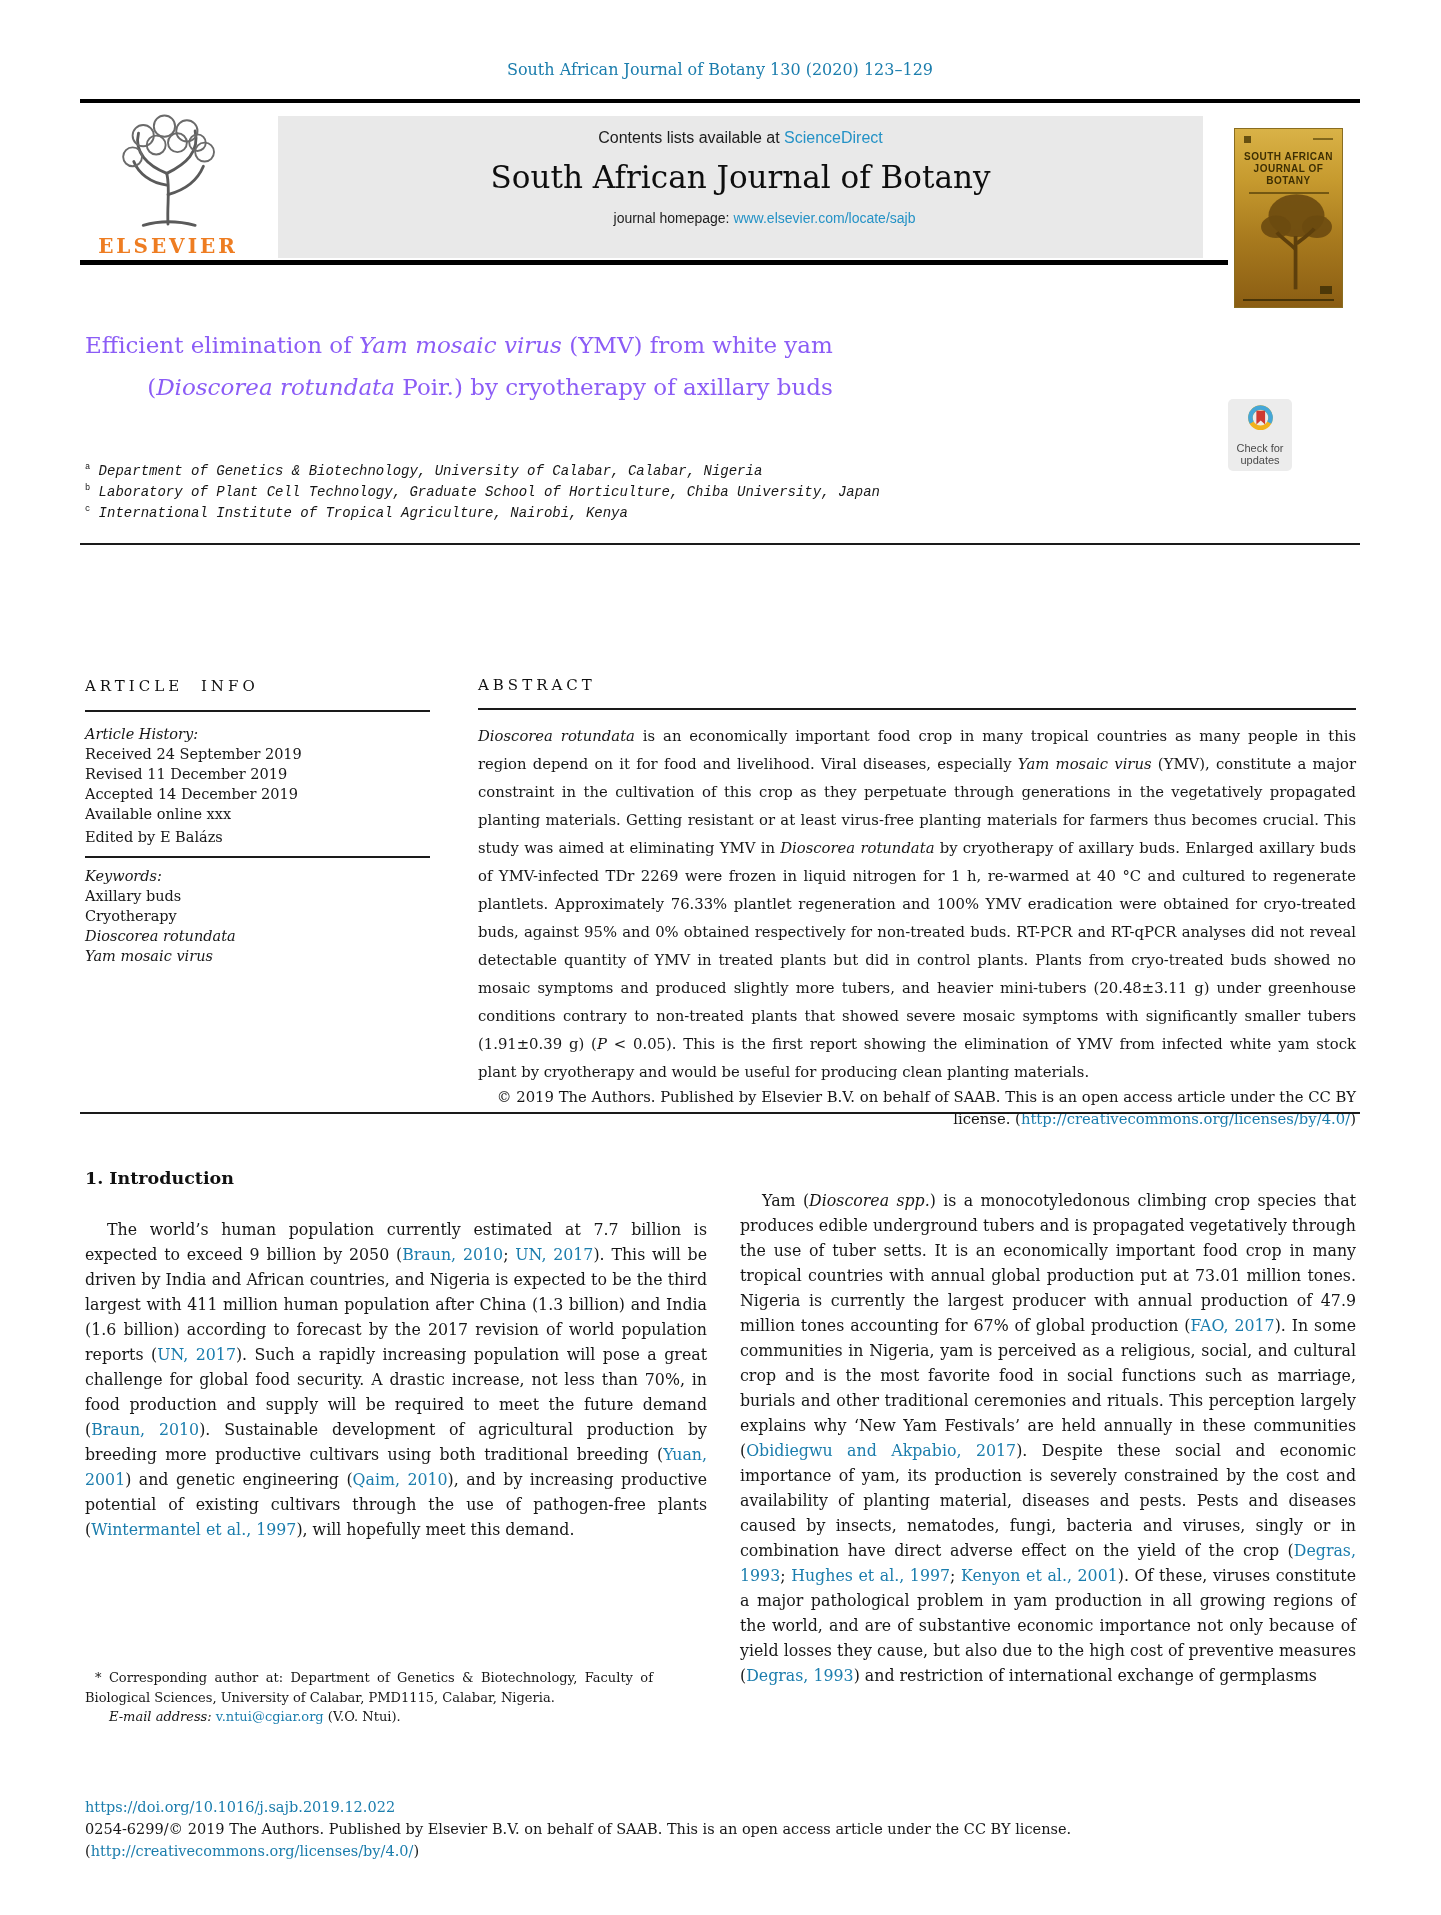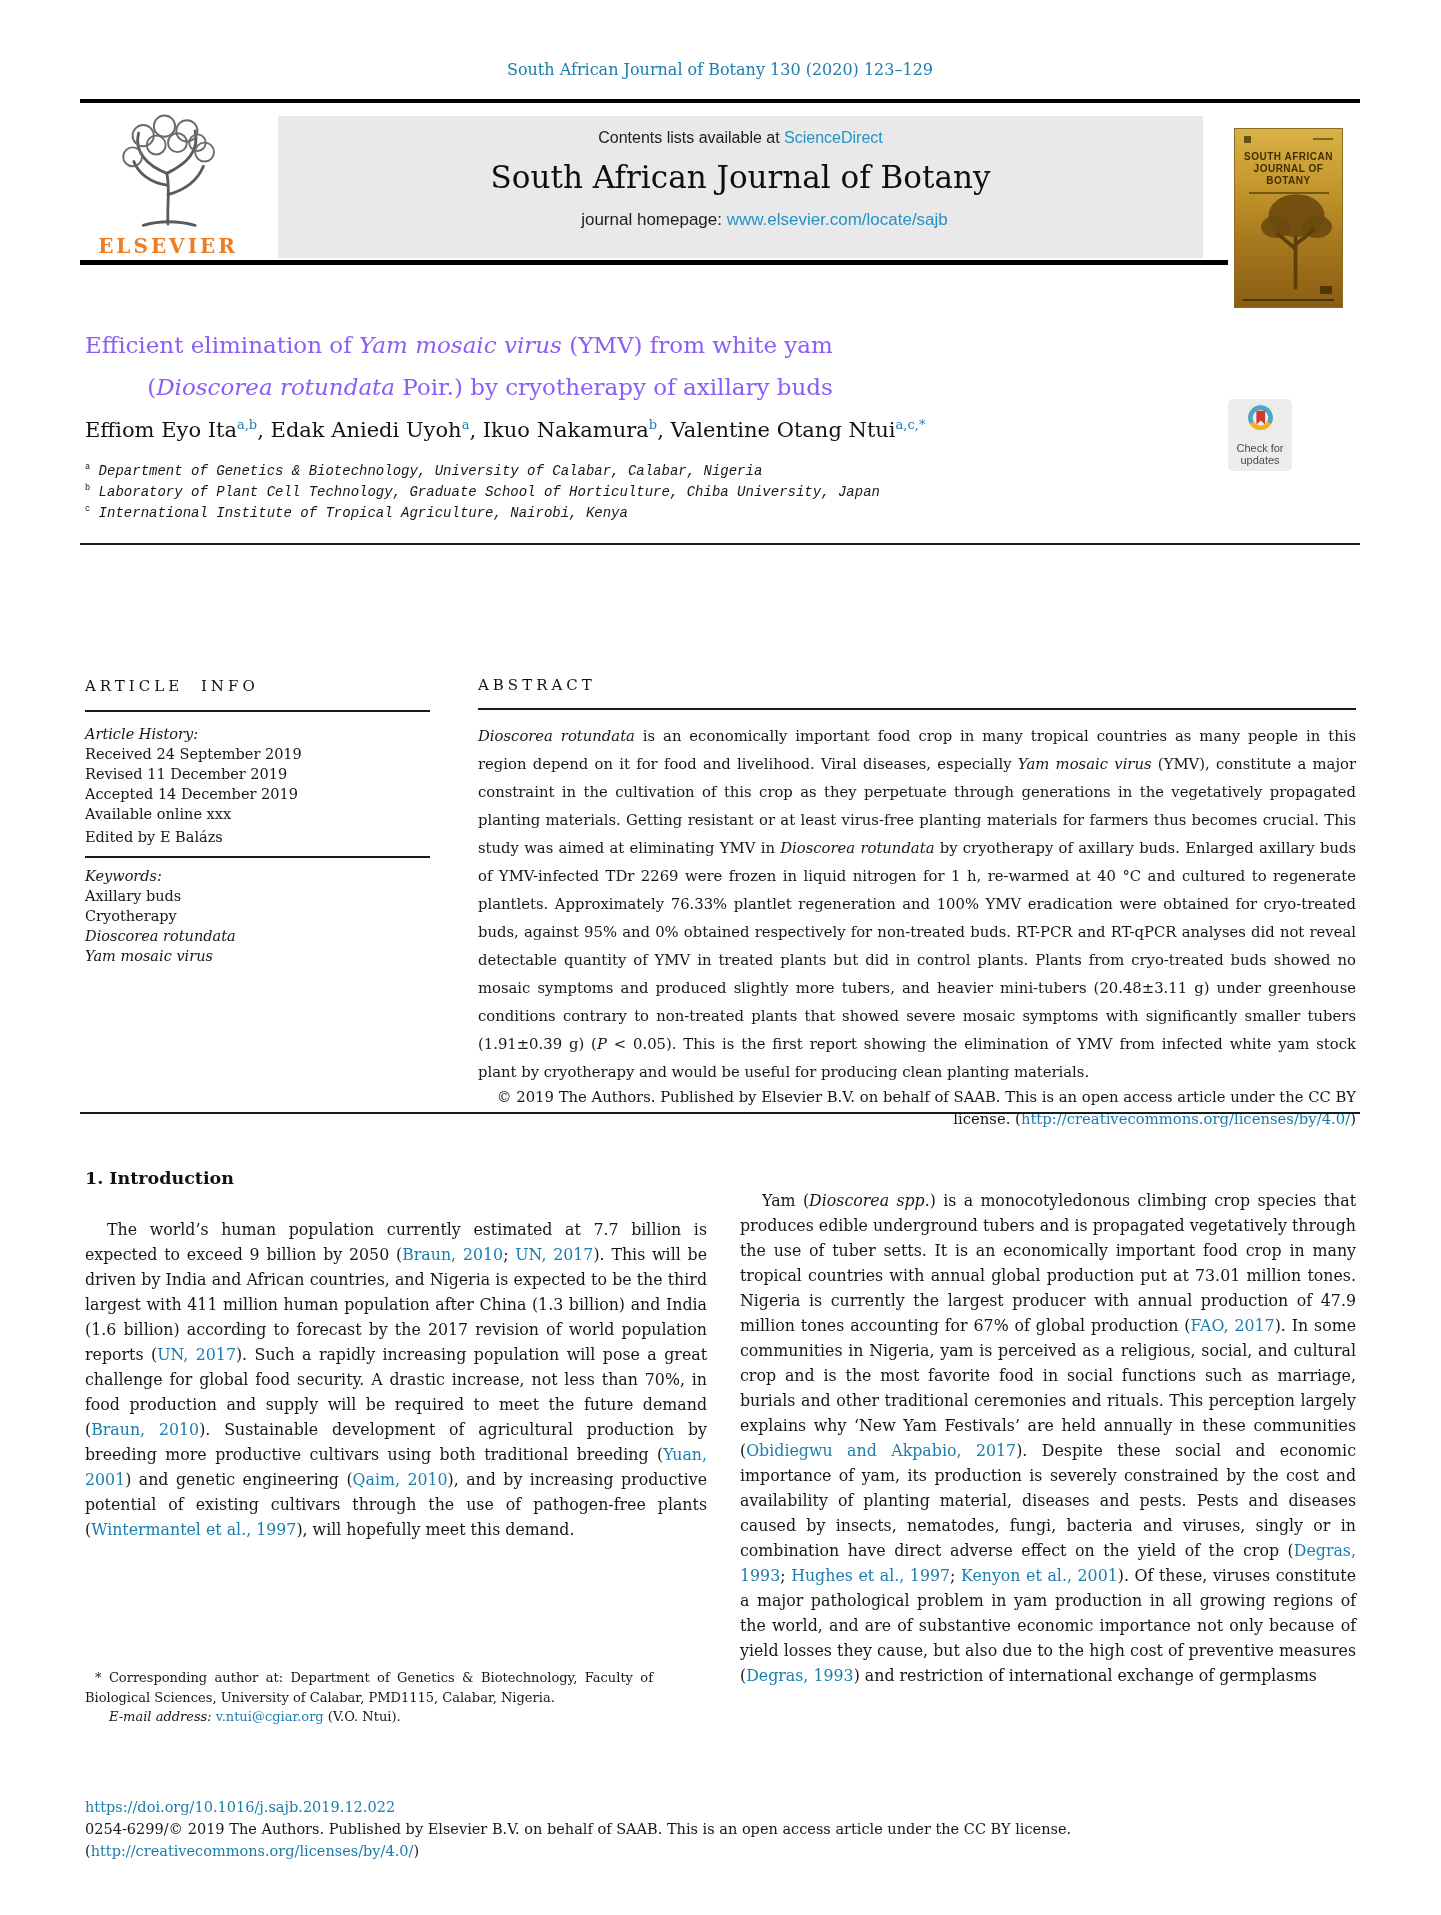--- a/index.html
+++ b/index.html
@@ -22,21 +22,21 @@
   .rule-thin-a{position:absolute;top:543px;left:80px;width:1280px;height:2px;background:#1a1a1a;}
   .rule-thin-b{position:absolute;top:1112px;left:80px;width:1280px;height:2px;background:#1a1a1a;}
 
   
   .logo-block{position:absolute;left:84px;top:112px;width:168px;text-align:center;}
   .elsevier-word{font-weight:bold;color:var(--orange);font-size:20px;letter-spacing:3px;margin-top:0px;}
   .header-box{position:absolute;left:278px;top:116px;width:925px;height:142px;background:#e9e9e9;
               text-align:center;font-family:"Liberation Sans",sans-serif;}
   .contents-line{margin-top:13px;font-size:16px;color:#1c1c1c;}
   .journal-name{font-family:"DejaVu Serif",serif;font-size:31px;color:#0e0e0e;margin-top:12px;}
-  .homepage-line{font-size:17px;color:#1c1c1c;margin-top:15px;padding-left:48px;}
+  .homepage-line{font-size:14px;color:#1c1c1c;margin-top:15px;padding-left:48px;}
 
   
   .cover-thumb{position:absolute;left:1234px;top:128px;width:109px;height:180px;
                background:linear-gradient(180deg,#d9b247 0%,#c79b2f 28%,#a87a1e 62%,#8a5d13 100%);
                border:1px solid #8a6d20;overflow:hidden;}
   .cover-mark{position:absolute;top:7px;left:9px;width:7px;height:7px;background:#4a3804;opacity:.8;}
   .cover-mark2{position:absolute;top:9px;right:9px;width:20px;height:2px;background:#4a3804;opacity:.6;}
   .cover-title{margin-top:22px;text-align:center;font-family:"Liberation Sans",sans-serif;
                font-weight:bold;font-size:10px;letter-spacing:.5px;color:#3e2f03;line-height:12px;}
   .cover-subline{width:80px;height:2px;background:#4a3804;margin:5px auto 0;opacity:.65;}
@@ -165,21 +165,20 @@
       <svg viewBox="0 0 36 36" width="33" height="33" aria-hidden="true">
         <circle cx="18" cy="16" r="11" fill="none" stroke="#f2b21c" stroke-width="5"></circle>
         <path d="M8.5 21.5 A11 11 0 1 1 27.5 21.5" fill="none" stroke="#45a7d8" stroke-width="5"></path>
         <path d="M13.5 8.5 h9.5 v15 l-4.75 -4.5 l-4.75 4.5 z" fill="#cf3a32"></path>
       </svg>
     </span>
     <div>Check for</div>
     <div>updates</div>
   </div>
 
-  <div class="authors"><span>Effiom Eyo Ita</span><span class="seg-supl">a,b</span><span>, Edak Aniedi Uyoh</span><span class="seg-supl">a</span><span>, Ikuo Nakamura</span><span class="seg-supl">b</span><span>, Valentine Otang Ntui</span><span class="seg-supl">a,c,*</span></div>
   <div class="affiliations">
     <div><span class="seg-sup">a</span><span class="seg-i"> Department of Genetics &amp; Biotechnology, University of Calabar, Calabar, Nigeria</span></div>
     <div><span class="seg-sup">b</span><span class="seg-i"> Laboratory of Plant Cell Technology, Graduate School of Horticulture, Chiba University, Japan</span></div>
     <div><span class="seg-sup">c</span><span class="seg-i"> International Institute of Tropical Agriculture, Nairobi, Kenya</span></div>
   </div>
 
   <div class="rule-thin-a"></div>
 
   <div class="info-col">
     <div class="col-heading">ARTICLE INFO</div>

